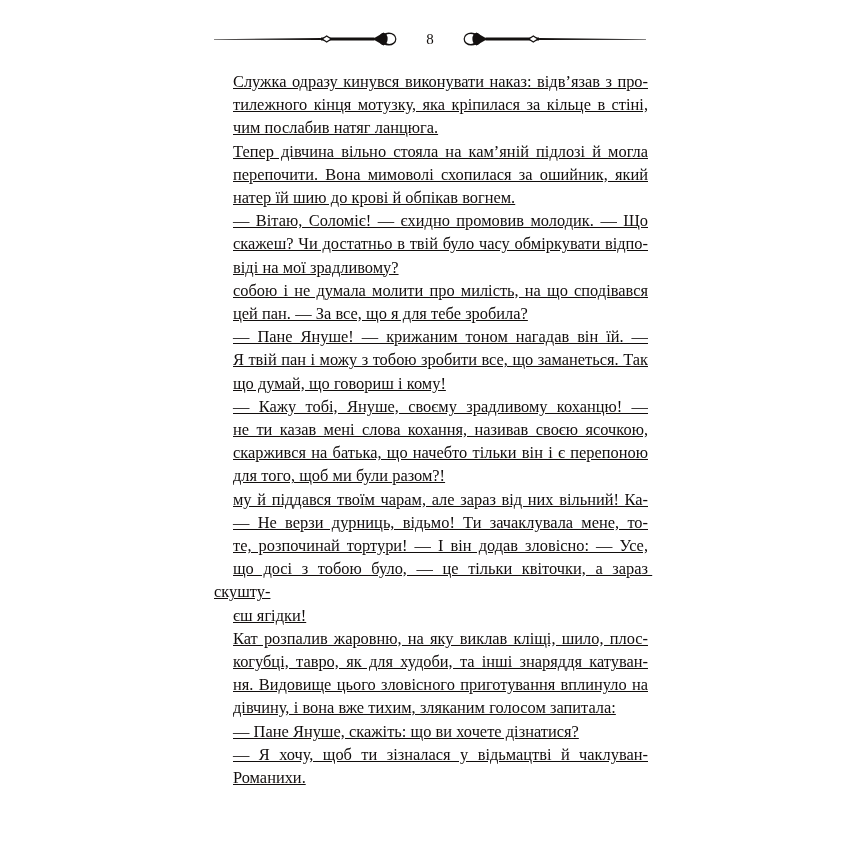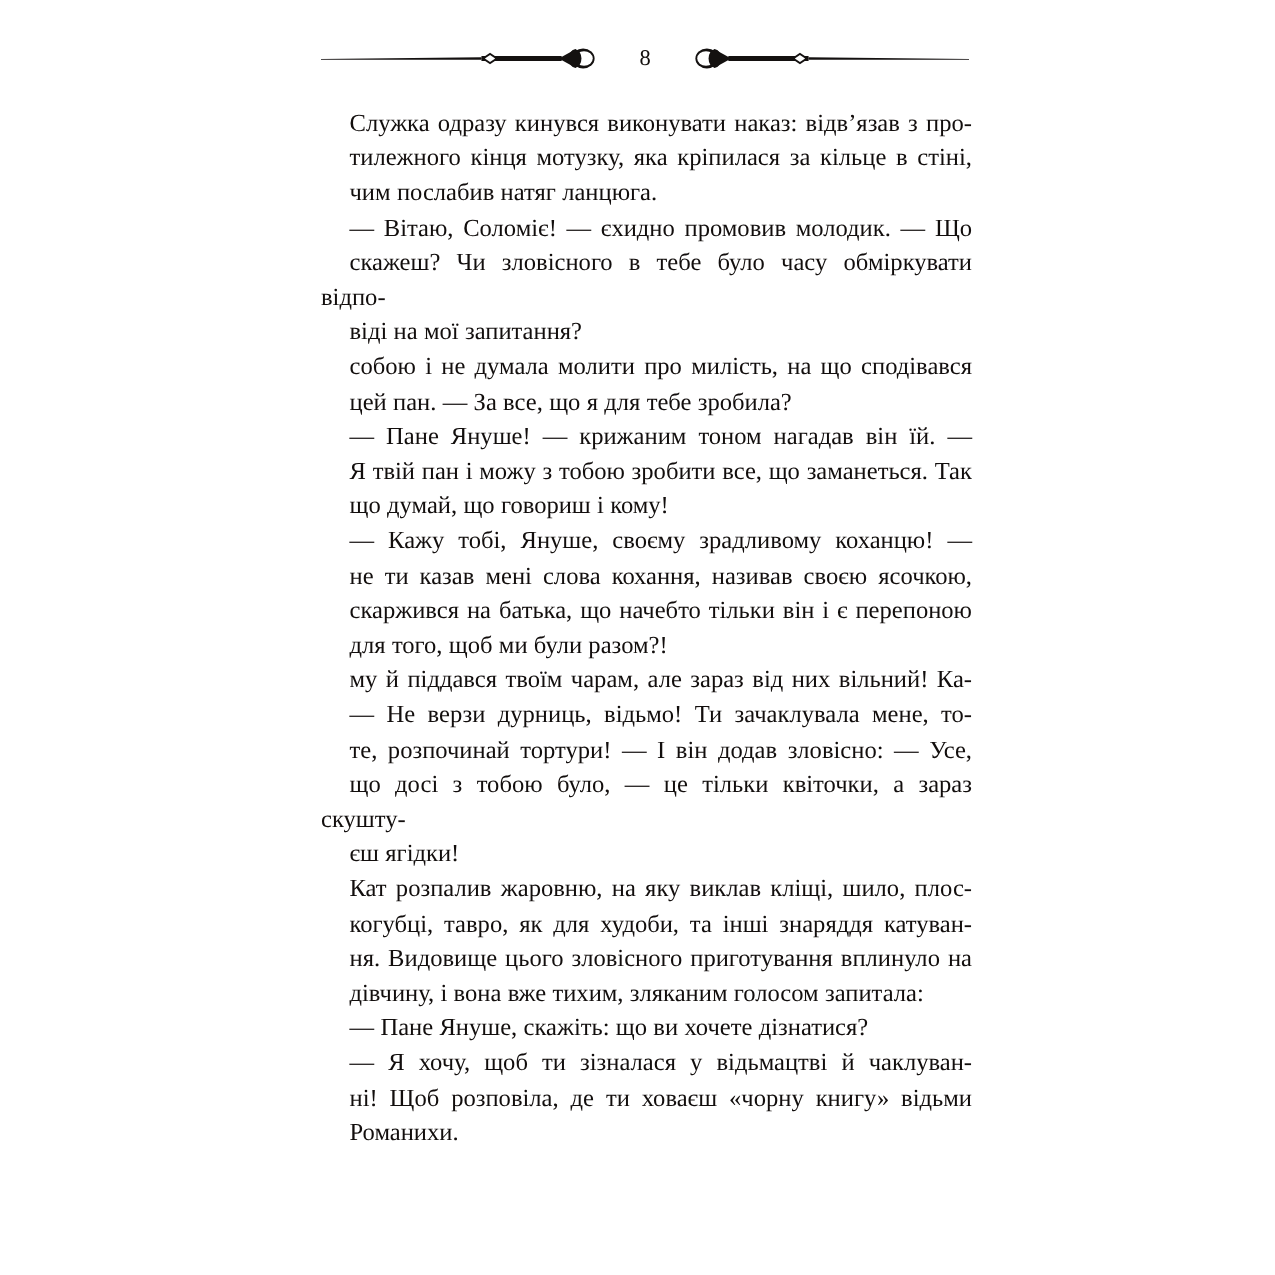--- a/index.html
+++ b/index.html
@@ -81,20 +81,21 @@
     display: inline-block;
     width: 100%;
   }
 
   
   .para .ln {
     display: block;
     text-align: justify;
     text-align-last: justify;
     white-space: pre-wrap;
+    text-decoration: underline;
   }
   .para .ln.first {
     text-indent: 19px;
   }
   .para .ln.last {
     text-align-last: left;
   }
   .para:after { content: none; }
 </style>
 </head>
@@ -136,23 +137,28 @@
   </div>
 
   <div class="textblock">
 
   <p class="para">
         <span class="ln first">Служка одразу кинувся виконувати наказ: відв’язав з про-</span>
         <span class="ln">тилежного кінця мотузку, яка кріпилася за кільце в стіні,</span>
         <span class="ln last">чим послабив натяг ланцюга.</span>
       </p>
       <p class="para">
+        <span class="ln first">Тепер дівчина вільно стояла на кам’яній підлозі й могла</span>
+        <span class="ln">перепочити. Вона мимоволі схопилася за ошийник, який</span>
+        <span class="ln last">натер їй шию до крові й обпікав вогнем.</span>
+      </p>
+      <p class="para">
         <span class="ln first">— Вітаю, Соломіє! — єхидно промовив молодик. — Що</span>
-        <span class="ln">скажеш? Чи зловісного в тебе було часу обміркувати відпо-</span>
-        <span class="ln last">віді на мої запитання?</span>
+        <span class="ln">скажеш? Чи достатньо в твій було часу обміркувати відпо-</span>
+        <span class="ln last">віді на мої зрадливому?</span>
       </p>
       <p class="para">
         <span class="ln">собою і не думала молити про милість, на що сподівався</span>
         <span class="ln last">цей пан. — За все, що я для тебе зробила?</span>
       </p>
       <p class="para">
         <span class="ln first">— Пане Януше! — крижаним тоном нагадав він їй. —</span>
         <span class="ln">Я твій пан і можу з тобою зробити все, що заманеться. Так</span>
         <span class="ln last">що думай, що говориш і кому!</span>
       </p>
@@ -173,18 +179,17 @@
         <span class="ln first">Кат розпалив жаровню, на яку виклав кліщі, шило, плос-</span>
         <span class="ln">когубці, тавро, як для худоби, та інші знаряддя катуван-</span>
         <span class="ln">ня. Видовище цього зловісного приготування вплинуло на</span>
         <span class="ln last">дівчину, і вона вже тихим, зляканим голосом запитала:</span>
       </p>
       <p class="para">
         <span class="ln first last">— Пане Януше, скажіть: що ви хочете дізнатися?</span>
       </p>
       <p class="para">
         <span class="ln first">— Я хочу, щоб ти зізналася у відьмацтві й чаклуван-</span>
-        <span class="ln">ні! Щоб розповіла, де ти ховаєш «чорну книгу» відьми</span>
         <span class="ln last">Романихи.</span>
       </p>
     </div>
 
 </div>
 
 </body></html>

